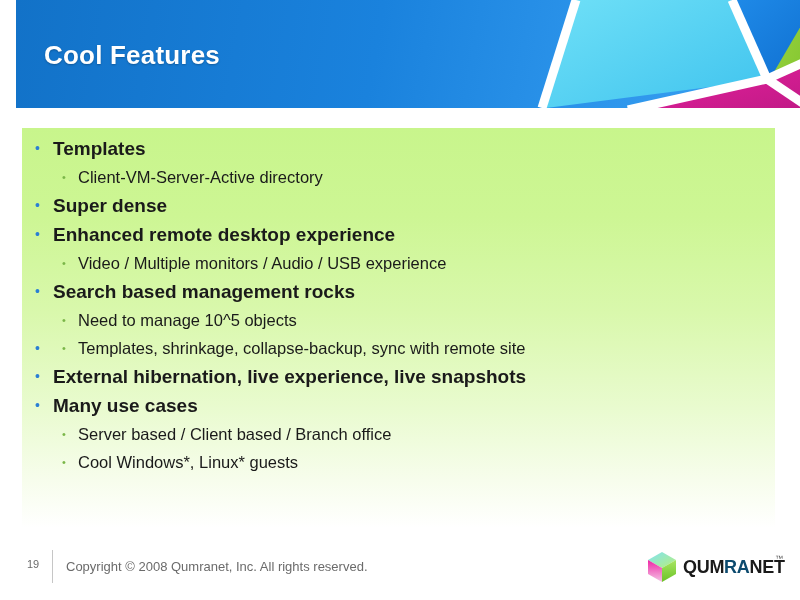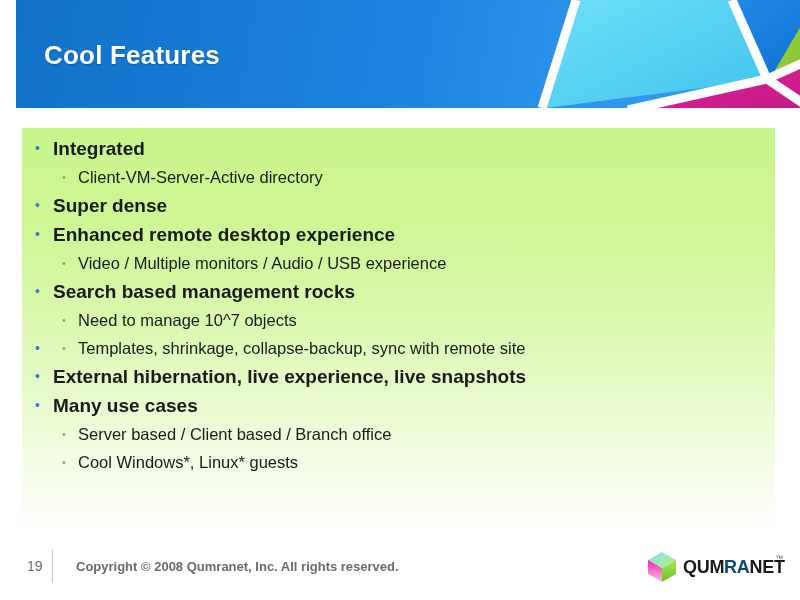--- a/index.html
+++ b/index.html
@@ -119,39 +119,38 @@
     position: absolute;
     left: 0;
     top: 540px;
     width: 800px;
     height: 60px;
   }
   .page-number {
     position: absolute;
     left: 27px;
     top: 18px;
-    font-size: 14px;
+    font-size: 11px;
     color: #6b6b6b;
   }
   .footer-divider {
     position: absolute;
     left: 52px;
     top: 10px;
     width: 1px;
     height: 33px;
     background: #c6c6c6;
   }
   .copyright {
     position: absolute;
-    left: 76px;
+    left: 66px;
     top: 19px;
     font-size: 13px;
     color: #6b6b6b;
     white-space: nowrap;
-    font-weight: bold;
   }
 
   .logo {
     position: absolute;
     left: 645px;
     top: 548px;
     width: 140px;
     height: 40px;
   }
   .logo-cube {
@@ -215,27 +214,27 @@
         <line x1="251" y1="79" x2="300" y2="57"></line>
         <line x1="251" y1="79" x2="300" y2="112"></line>
         <line x1="251" y1="79" x2="112" y2="110"></line>
       </g>
     </svg>
     <div class="title">Cool Features</div>
   </div>
 
   <div class="panel">
     <ul class="bullets" id="bullet-list">
-        <li class="b1"><span class="bullet-mark">•</span><span>Integrated</span></li>
+        <li class="b1"><span class="bullet-mark">•</span><span>Templates</span></li>
         <li class="b2"><span class="bullet-mark">•</span><span>Client-VM-Server-Active directory</span></li>
         <li class="b1"><span class="bullet-mark">•</span><span>Super dense</span></li>
         <li class="b1"><span class="bullet-mark">•</span><span>Enhanced remote desktop experience</span></li>
         <li class="b2"><span class="bullet-mark">•</span><span>Video / Multiple monitors / Audio / USB experience</span></li>
         <li class="b1"><span class="bullet-mark">•</span><span>Search based management rocks</span></li>
-        <li class="b2"><span class="bullet-mark">•</span><span>Need to manage 10^7 objects</span></li>
+        <li class="b2"><span class="bullet-mark">•</span><span>Need to manage 10^5 objects</span></li>
         <li class="b1"><span class="bullet-mark">•</span></li>
         <li class="b2"><span class="bullet-mark">•</span><span>Templates, shrinkage, collapse-backup, sync with remote site</span></li>
         <li class="b1"><span class="bullet-mark">•</span><span>External hibernation, live experience, live snapshots</span></li>
         <li class="b1"><span class="bullet-mark">•</span><span>Many use cases</span></li>
         <li class="b2"><span class="bullet-mark">•</span><span>Server based / Client based / Branch office</span></li>
         <li class="b2"><span class="bullet-mark">•</span><span>Cool Windows*, Linux* guests</span></li>
       </ul>
   </div>
 
   <div class="footer">

